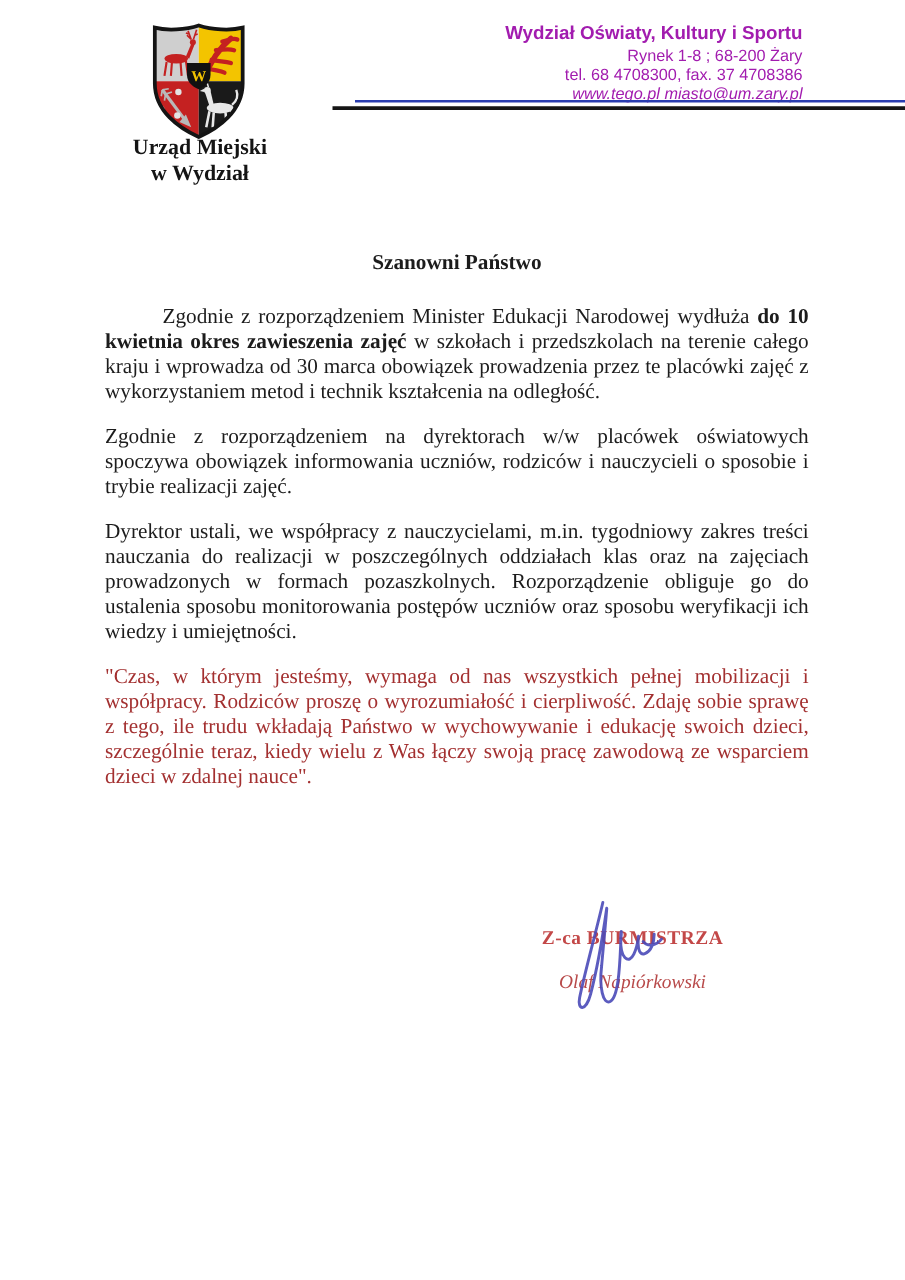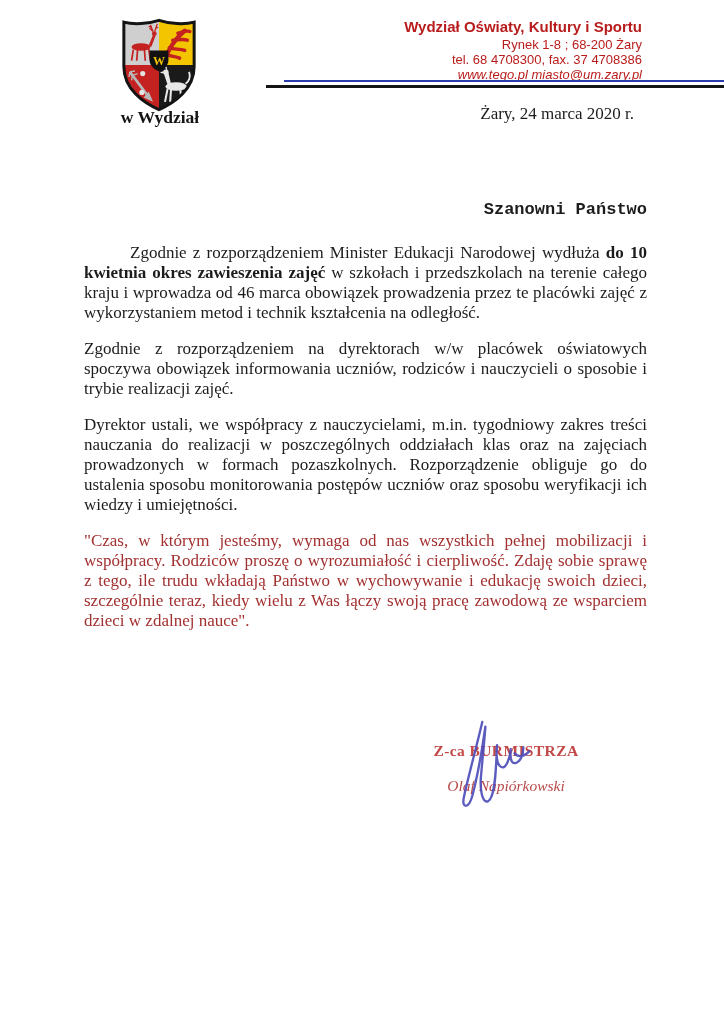--- a/index.html
+++ b/index.html
@@ -6,36 +6,36 @@
   .page{position:relative;width:724px;height:1024px;background:#ffffff;
         font-family:"Liberation Serif",serif;color:#1c1c1c;overflow:hidden;}
 
   
   .crest{position:absolute;left:116px;top:17px;width:86px;height:96px;}
   .crest-caption{position:absolute;left:86px;top:107px;width:148px;text-align:center;
                  font-weight:bold;font-size:17.5px;line-height:21px;color:#141414;}
 
   
   .contact{position:absolute;top:18px;right:82px;text-align:right;
-           font-family:"Liberation Sans",sans-serif;color:#b91c1c;
+           font-family:"Liberation Sans",sans-serif;color:#a21caf;
            font-size:13px;line-height:15px;}
   .contact .dept{font-weight:bold;font-size:15px;line-height:17px;margin-bottom:2px;}
   .webline{font-style:italic;}
   .webline span + span{}
 
   
   .rule-blue{position:absolute;top:80px;left:284px;right:0;height:2px;background:#2a3db0;}
   .rule-black{position:absolute;top:85px;left:266px;right:0;height:3px;background:#151515;}
 
   .date{position:absolute;top:104px;left:85px;right:90px;text-align:right;font-size:17px;}
 
   
   .letter{position:absolute;top:200px;left:84px;right:77px;
           font-size:17px;line-height:20px;text-align:justify;}
-  .salutation{font-weight:bold;margin:0 0 23px 0;text-align:right;font-family:Liberation Mono, monospace;}
+  .salutation{font-weight:bold;margin:0 0 23px 0;text-align:center;}
   .p{margin:0 0 16px 0;}
   .p.indent{text-indent:46px;}
   .b{font-weight:bold;}
   .red{color:#a33030;}
 
   
   .sig{position:absolute;left:418px;top:742px;width:176px;text-align:center;z-index:1;}
   .sig-title{font-weight:bold;font-size:15.5px;letter-spacing:0.4px;color:#c34848;}
   .sig-name{font-style:italic;font-size:15.5px;color:#b84a4a;margin-top:17px;}
   .pen{position:absolute;left:450px;top:716px;z-index:2;}
@@ -94,41 +94,41 @@
         </g>
 
         <path d="M39,39 L61,39 L61,50 C61,58 54,62 50,63.5 C46,62 39,58 39,50 Z" fill="#111111"></path>
         <text x="50" y="56" text-anchor="middle" font-size="14" font-weight="bold" fill="#f3c400">W</text>
       </g>
       <path d="M50,4 C38,8 20,9 9,6 L9,58 C9,84 32,100 50,108 C68,100 91,84 91,58 L91,6 C80,9 62,8 50,4 Z" fill="none" stroke="#141414" stroke-width="3.5"></path>
     </svg>
   </div>
 
   <div class="crest-caption">
+    <div>Urząd Miejski</div>
     <div>w Wydział</div>
   </div>
 
   <div class="contact">
     <div class="dept">Wydział Oświaty, Kultury i Sportu</div>
     <div>Rynek 1-8 ; 68-200 Żary</div>
     <div>tel. 68 4708300, fax. 37 4708386</div>
     <div class="webline">
       <span>www.tego.pl</span>
       <span>miasto@um.zary.pl</span>
     </div>
   </div>
 
   <div class="rule-blue"></div>
   <div class="rule-black"></div>
 
-  <div class="date">Żary, 24 marca 2020 r.</div>
 
   <div class="letter">
     <div class="salutation">Szanowni Państwo</div>
-    <p class="p indent"><span>Zgodnie z rozporządzeniem Minister Edukacji Narodowej wydłuża </span><span class="b">do 10 kwietnia okres zawieszenia zajęć</span><span> w szkołach i przedszkolach na terenie całego kraju i wprowadza od 46 marca obowiązek prowadzenia przez te placówki zajęć z wykorzystaniem metod i technik kształcenia na odległość.</span></p>
+    <p class="p indent"><span>Zgodnie z rozporządzeniem Minister Edukacji Narodowej wydłuża </span><span class="b">do 10 kwietnia okres zawieszenia zajęć</span><span> w szkołach i przedszkolach na terenie całego kraju i wprowadza od 30 marca obowiązek prowadzenia przez te placówki zajęć z wykorzystaniem metod i technik kształcenia na odległość.</span></p>
     <p class="p">Zgodnie z rozporządzeniem na dyrektorach w/w placówek oświatowych spoczywa obowiązek informowania uczniów, rodziców i nauczycieli o sposobie i trybie realizacji zajęć.</p>
     <p class="p">Dyrektor ustali, we współpracy z nauczycielami, m.in. tygodniowy zakres treści nauczania do realizacji w poszczególnych oddziałach klas oraz na zajęciach prowadzonych w formach pozaszkolnych. Rozporządzenie obliguje go do ustalenia sposobu monitorowania postępów uczniów oraz sposobu weryfikacji ich wiedzy i umiejętności.</p>
     <p class="p red">"Czas, w którym jesteśmy, wymaga od nas wszystkich pełnej mobilizacji i współpracy. Rodziców proszę o wyrozumiałość i cierpliwość. Zdaję sobie sprawę z tego, ile trudu wkładają Państwo w wychowywanie i edukację swoich dzieci, szczególnie teraz, kiedy wielu z Was łączy swoją pracę zawodową ze wsparciem dzieci w zdalnej nauce".</p>
   </div>
 
   <div class="sig">
     <div class="sig-title">Z-ca BURMISTRZA</div>
     <div class="sig-name">Olaf Napiórkowski</div>
   </div>
   <svg class="pen" width="88" height="98" viewBox="0 0 90 100">

